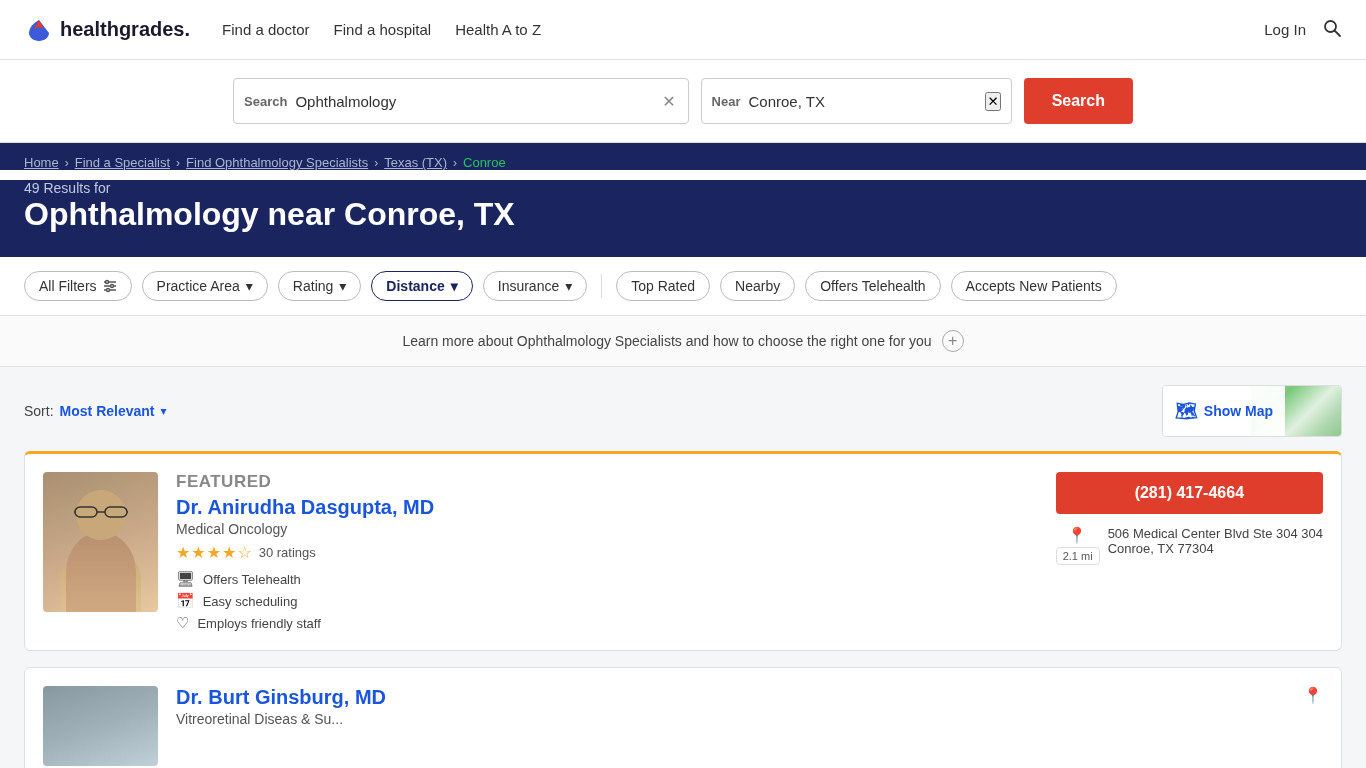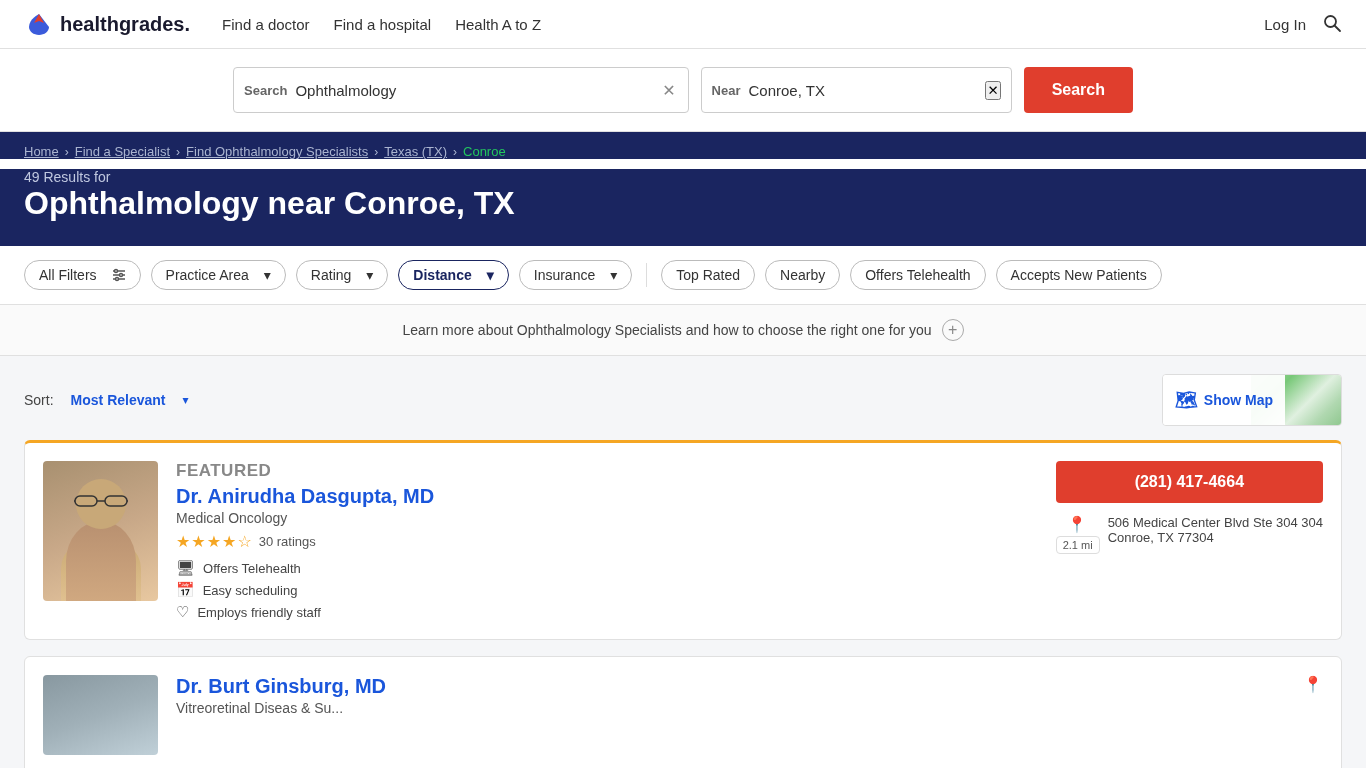--- a/index.html
+++ b/index.html
@@ -4,21 +4,21 @@
   <style>
     * { box-sizing: border-box; margin: 0; padding: 0; }
     body { font-family: -apple-system, BlinkMacSystemFont, 'Segoe UI', Arial, sans-serif; font-size: 14px; color: #333; background: #fff; }
 
     
     .header {
       display: flex;
       align-items: center;
       justify-content: space-between;
       padding: 8px 24px;
-      height: 49px;
+      height: 60px;
       border-bottom: 1px solid #e0e0e0;
       background: #fff;
     }
     .header-left { display: flex; align-items: center; gap: 32px; }
     .logo { display: flex; align-items: center; gap: 6px; font-size: 20px; font-weight: 700; color: #1a1a2e; }
     .logo-icon { width: 30px; height: 26px; }
     .nav-links { display: flex; gap: 24px; }
     .nav-link { color: #333; text-decoration: none; font-size: 15px; cursor: pointer; }
     .header-right { display: flex; align-items: center; gap: 16px; }
     .login-btn { color: #333; font-size: 15px; cursor: pointer; text-decoration: none; }
@@ -140,21 +140,21 @@
       align-items: center;
       gap: 10px;
       padding: 14px 24px;
       border-bottom: 1px solid #e0e0e0;
       background: #fff;
       flex-wrap: wrap;
     }
     .filter-btn {
       display: flex;
       align-items: center;
-      gap: 15px;
+      gap: 6px;
       border: 1.5px solid #bbb;
       border-radius: 20px;
       padding: 6px 14px;
       background: #fff;
       cursor: pointer;
       font-size: 14px;
       color: #333;
       white-space: nowrap;
     }
     .filter-btn.active { border-color: #1a2560; color: #1a2560; font-weight: 600; }
@@ -201,21 +201,21 @@
     }
     .sort-map-row {
       display: flex;
       align-items: center;
       justify-content: space-between;
       margin-bottom: 14px;
     }
     .sort-control {
       display: flex;
       align-items: center;
-      gap: 17px;
+      gap: 6px;
       font-size: 14px;
       color: #444;
     }
     .sort-label { font-weight: 400; color: #444; }
     .sort-value { color: #1a56db; font-weight: 600; cursor: pointer; }
     .sort-chevron { font-size: 12px; color: #1a56db; }
 
     
     .doctor-card {
       background: #fff;

